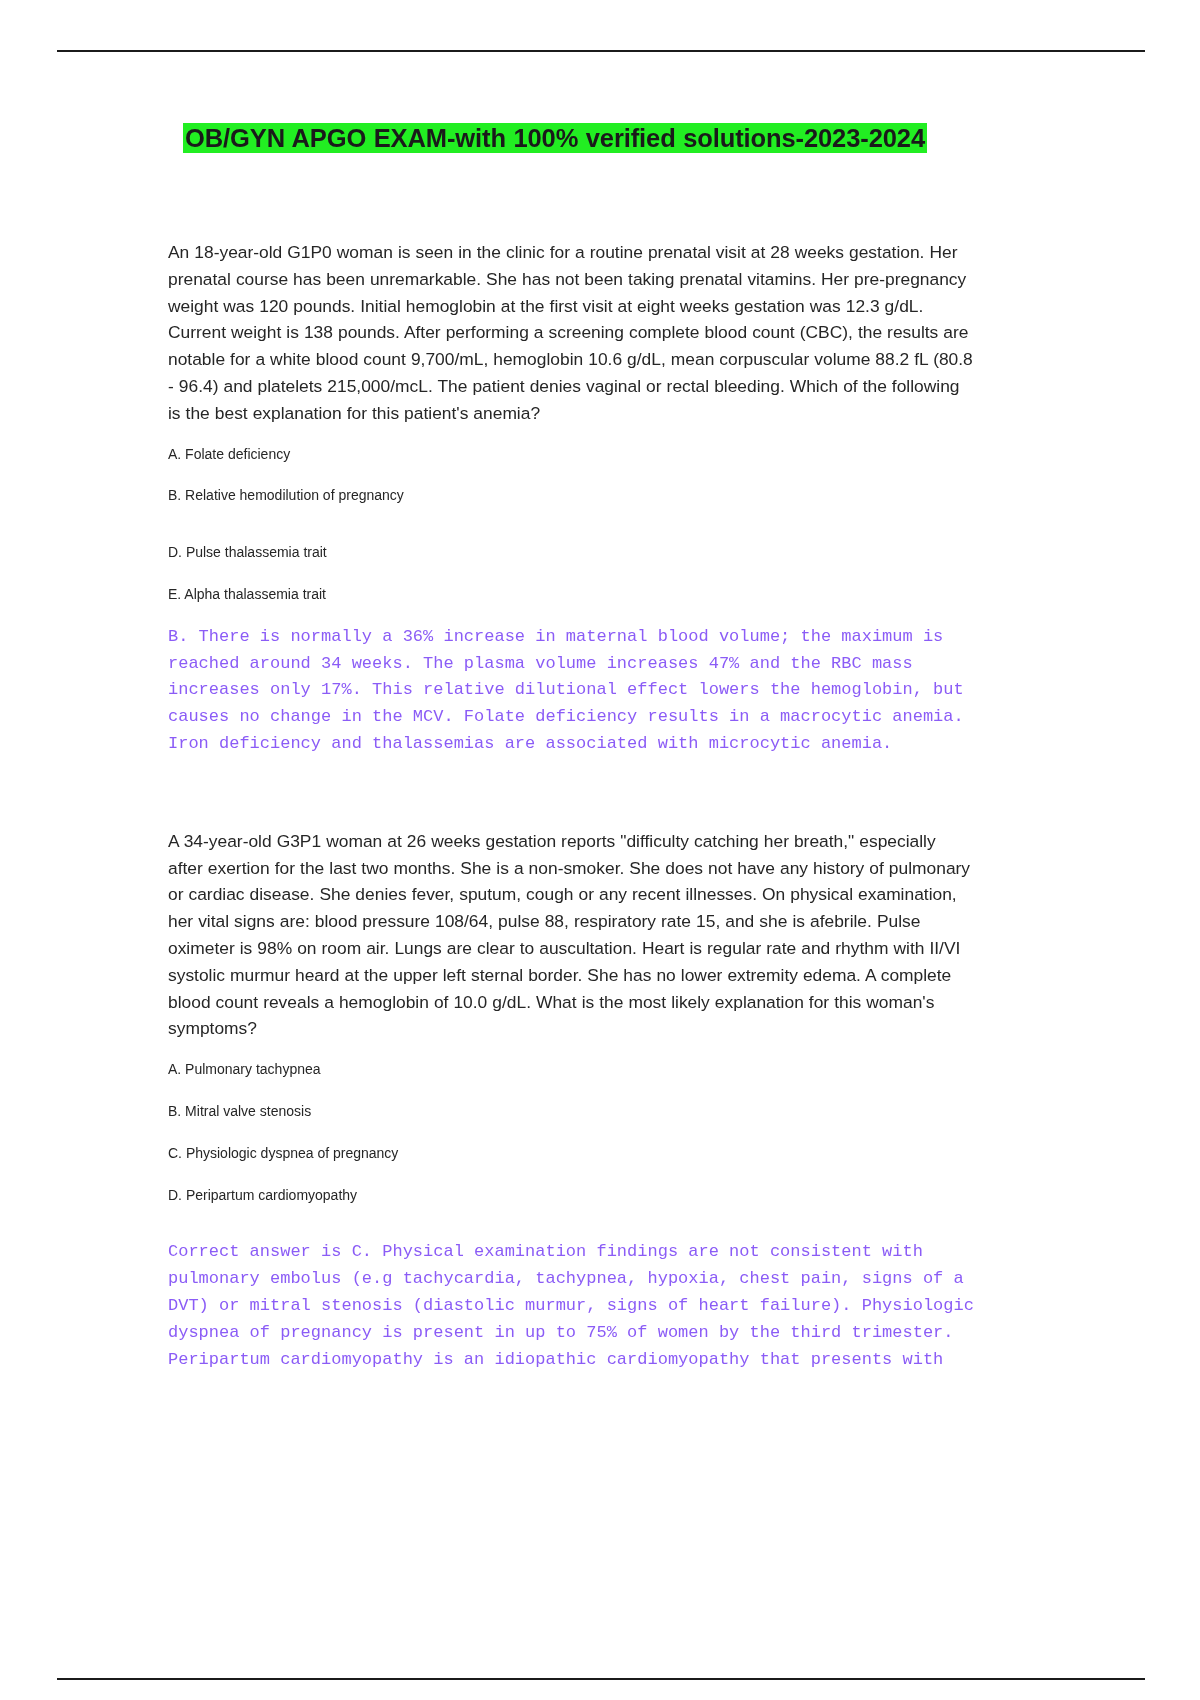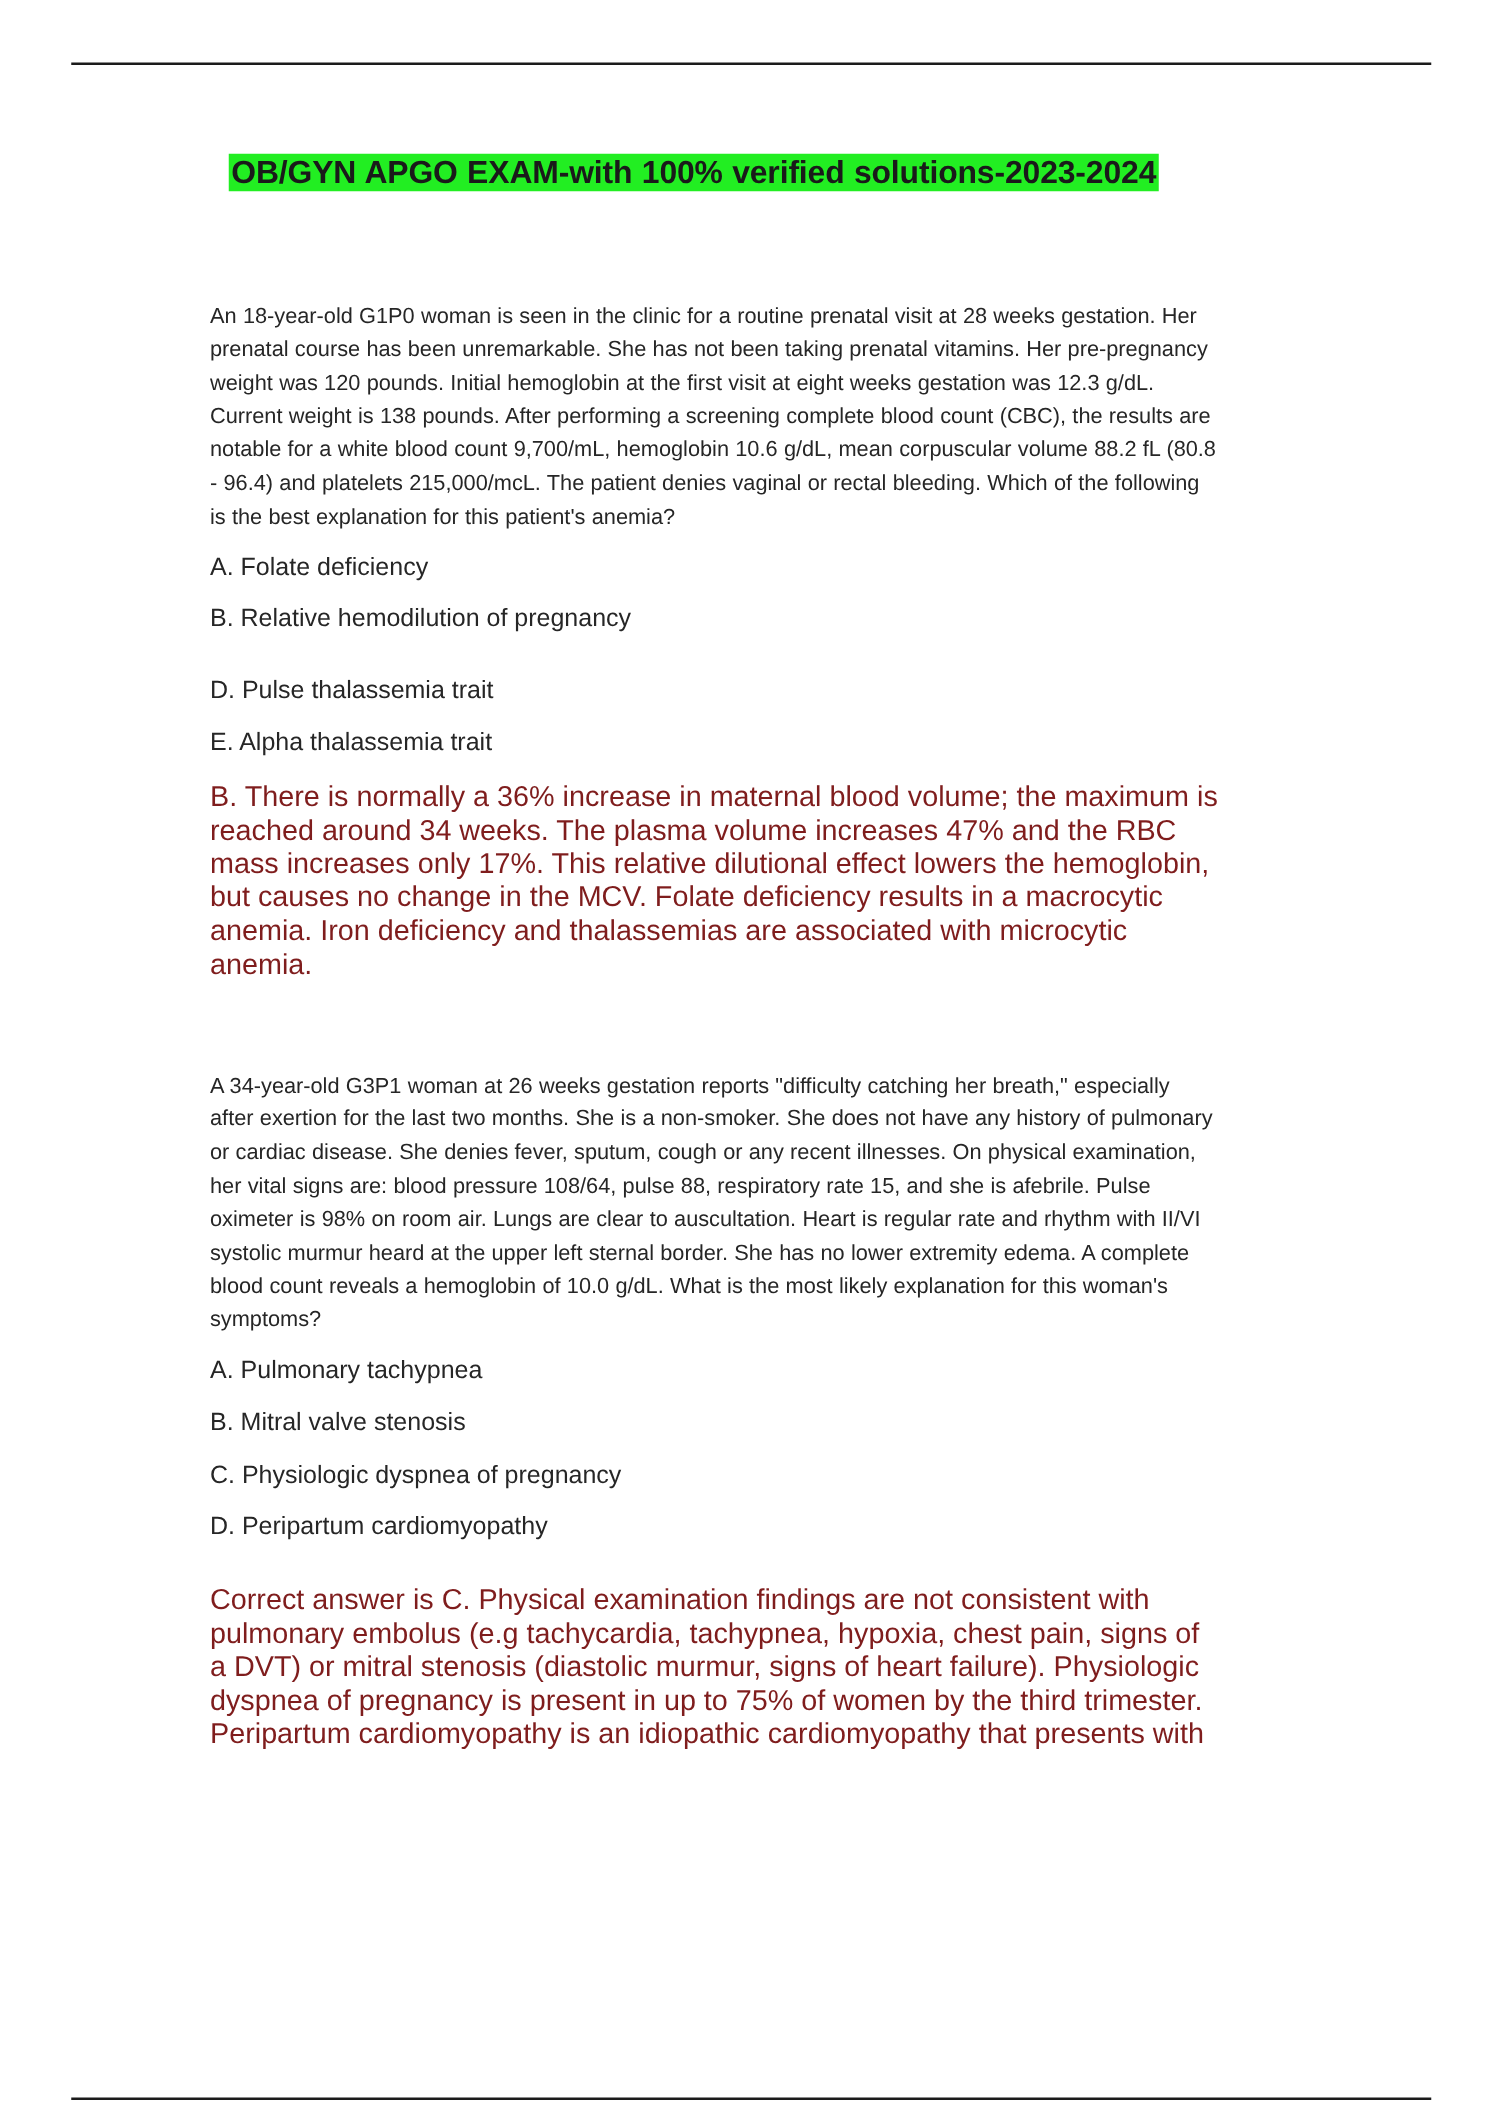--- a/index.html
+++ b/index.html
@@ -59,30 +59,31 @@
 
   .stem {
     font-size: 17.4px;
     line-height: 26.8px;
     color: #262626;
     margin: 0;
     text-align: left;
     word-spacing: 0.2px;
   }
   .option {
-    font-size: 20px;
+    font-size: 14px;
     line-height: 26.8px;
     color: #262626;
     margin: 0;
   }
   .explanation {
-    font-size: 23px;
+    font-size: 17px;
     line-height: 26.8px;
-    color: #7f1d1d;
+    color: #8b5cf6;
     margin: 0;
+    font-family: Liberation Mono, monospace;
   }
 
   .sp-title-gap { height: 80px; }
   .sp-stem-opts { height: 14px; }
   .sp-opt { height: 15px; }
   .sp-opts-exp { height: 16px; }
   .sp-q-gap { height: 70px; }
 </style>
 </head>
 <body>

